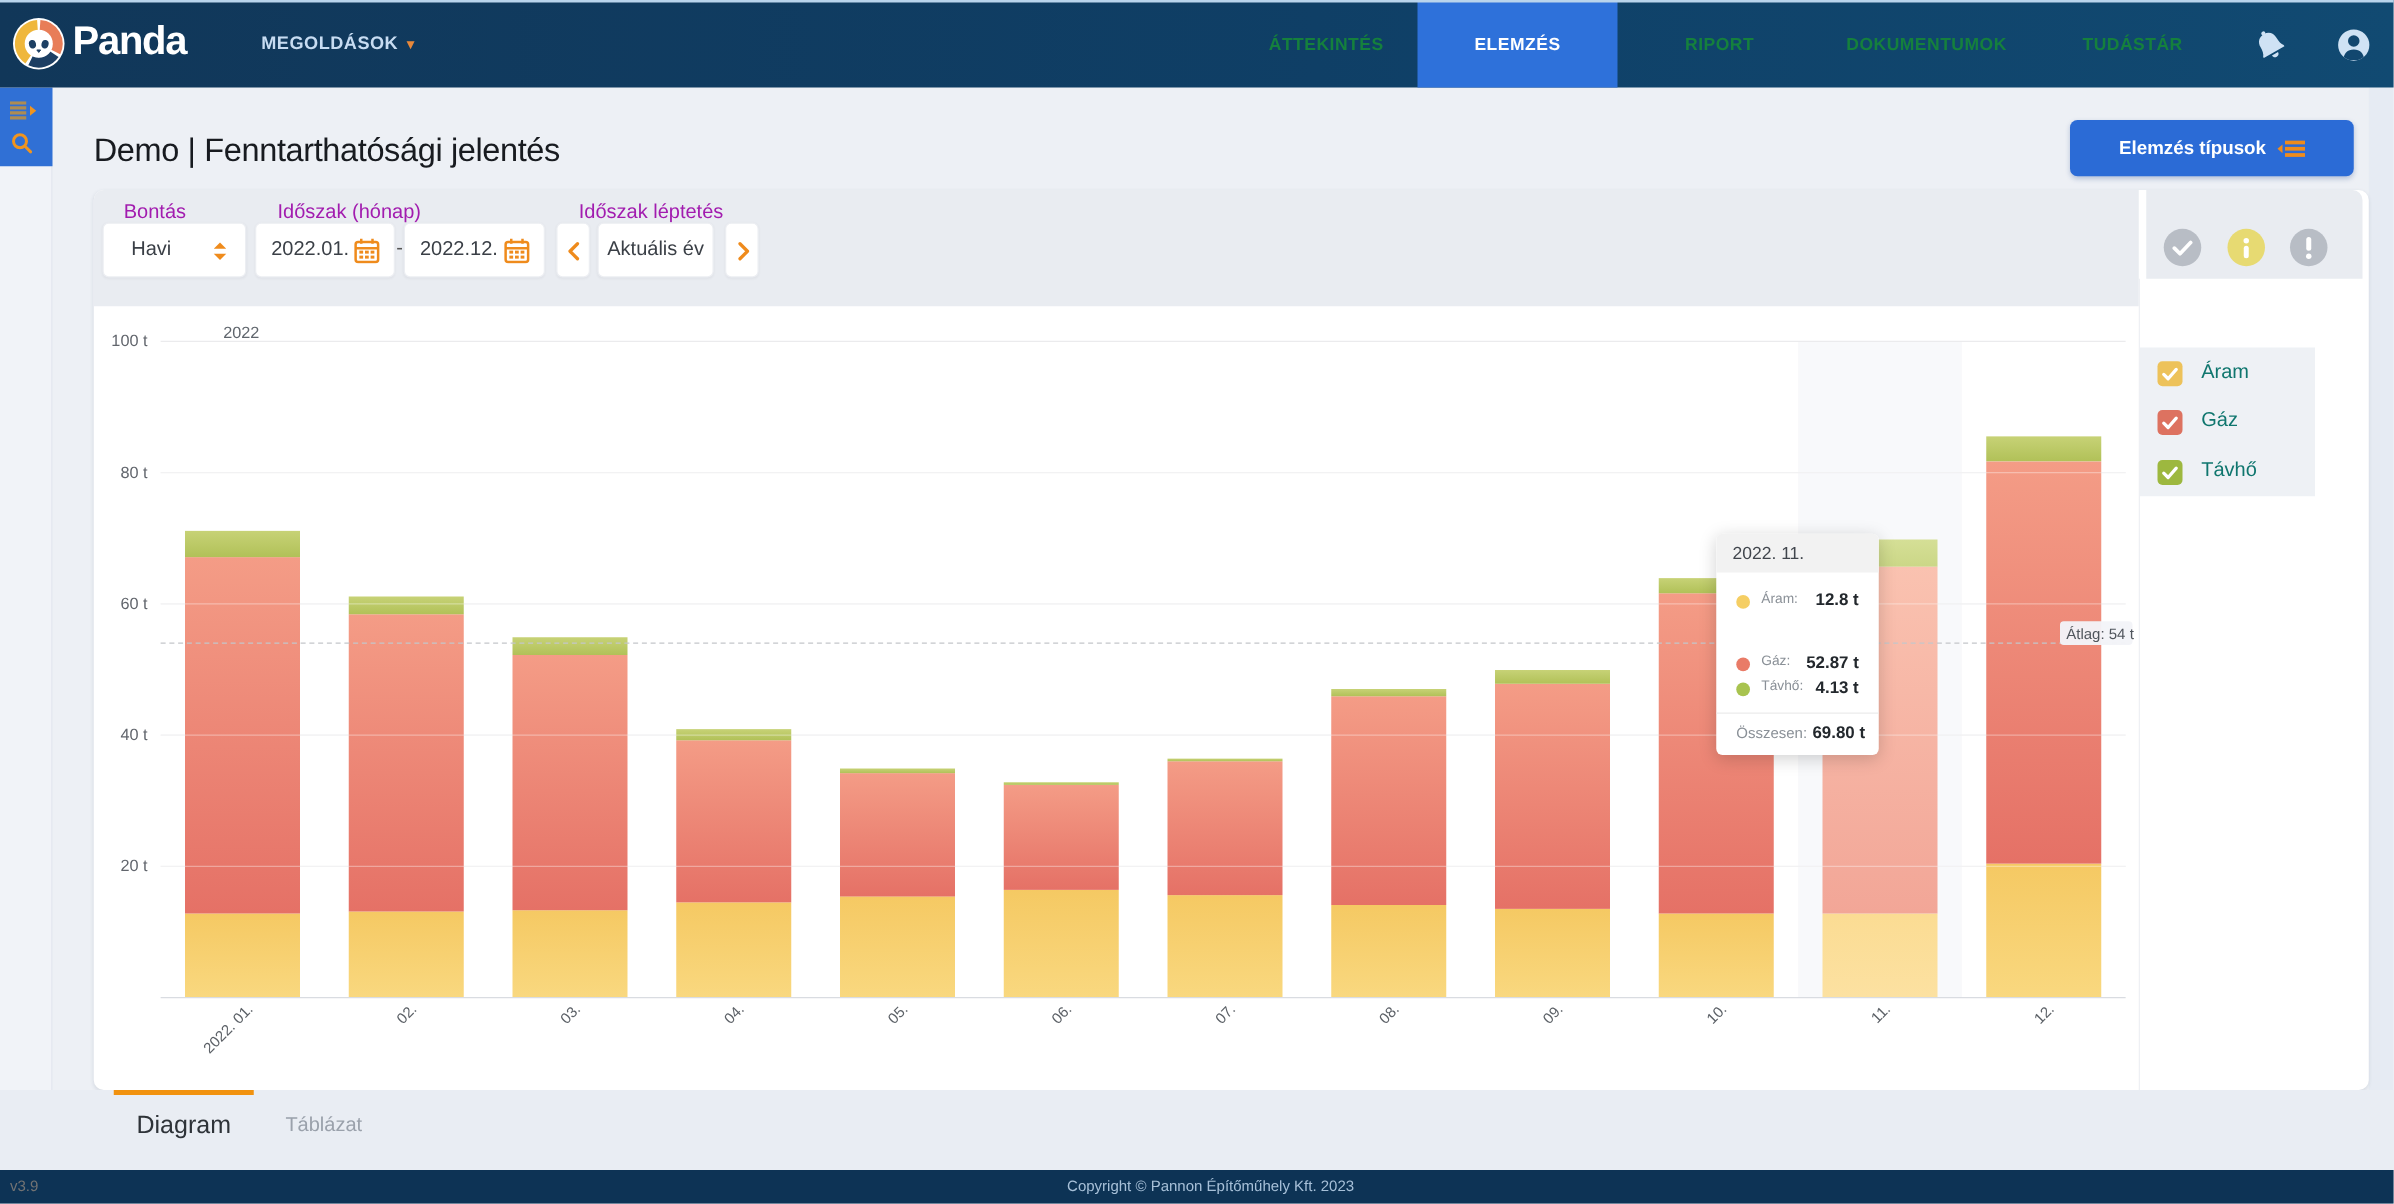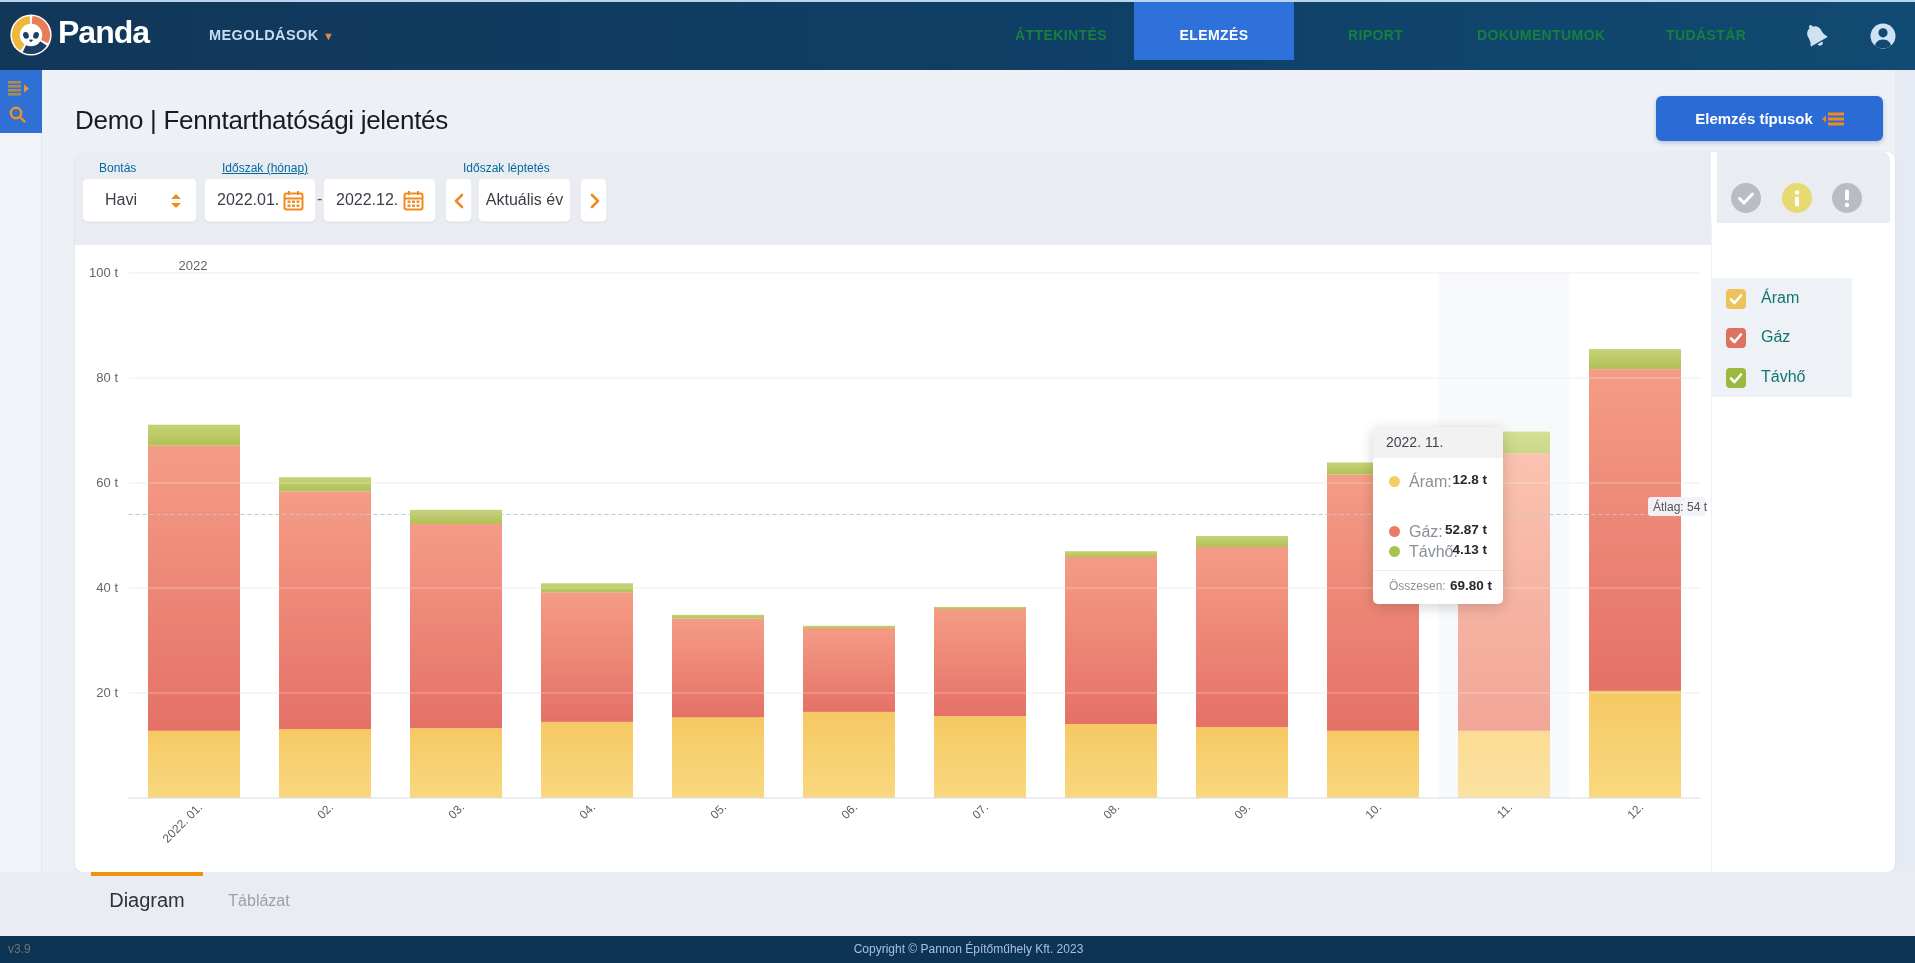--- a/index.html
+++ b/index.html
@@ -4,37 +4,37 @@
 <style>
   * { margin:0; padding:0; box-sizing:border-box; }
   html,body { width:1915px; height:963px; overflow:hidden; }
   body { font-family:"Liberation Sans", sans-serif; background:#edf0f5; position:relative; }
   .abs { position:absolute; }
   
   #topline { left:0; top:0; width:1915px; height:2px; background:#b9d4ec; z-index:60; }
   
   #navbar { left:0; top:0; width:1915px; height:70px; background:linear-gradient(90deg,#113759 0%, #0f3f66 55%, #114a72 100%); z-index:40; }
   .navitem { position:absolute; top:0; height:54px; line-height:70px; color:#15803d; font-size:14px; font-weight:700; letter-spacing:0.4px; text-align:center; z-index:45; }
-  #nav-active { position:absolute; left:1134px; top:0; width:160px; height:60px; background:#2e71da; z-index:44; }
+  #nav-active { position:absolute; left:1134px; top:0; width:160px; height:70px; background:#2e71da; z-index:44; }
   #nav-active span { display:block; text-align:center; line-height:70px; color:#fff; font-size:14px; font-weight:700; letter-spacing:0.4px; }
   #brand { position:absolute; left:58px; top:14px; color:#fff; font-size:32px; font-weight:700; letter-spacing:-1px; z-index:45; }
   #megold { position:absolute; left:209px; top:0; height:70px; line-height:70px; color:#c7dcf2; font-size:14.5px; font-weight:700; letter-spacing:0.4px; z-index:45; }
   
   #sideblue { left:0; top:70px; width:42px; height:63px; background:#3070d5; z-index:30; }
   #sidestrip { left:0; top:133px; width:42px; height:739px; background:#f1f3f8; border-right:1px solid #e2e6ee; z-index:5; }
   
   #title { left:75px; top:105px; font-size:26px; color:#181b20; font-weight:500; letter-spacing:-0.3px; z-index:10; }
   
   #btn-elemzes { left:1656px; top:96px; width:227px; height:45px; background:#2b6bd6; border-radius:6px; box-shadow:0 2px 4px rgba(20,60,140,.25); z-index:10; color:#fff; font-size:15px; font-weight:700; display:flex; align-items:center; justify-content:center; gap:8px; }
   
   #card { left:75px; top:152px; width:1820px; height:720px; background:#ffffff; border-radius:8px; box-shadow:0 1px 3px rgba(40,60,90,.10); z-index:6; }
   #grayA { left:75px; top:152px; width:1636px; height:93px; background:#e9ecf1; border-radius:8px 0 0 0; z-index:7; }
   #grayB { left:1717px; top:152px; width:173px; height:71px; background:#e9ecf1; border-radius:0 8px 0 0; z-index:7; }
   
-  .flabel { position:absolute; font-size:12px; color:#0369a1; z-index:8; }
+  .flabel { position:absolute; font-size:16px; color:#a21caf; z-index:8; }
   .finput { position:absolute; top:178px; height:44px; background:#fff; border:1px solid #eceef2; border-radius:5px; box-shadow:0 1px 2px rgba(30,40,60,.05); z-index:8; font-size:16px; color:#3a3f46; }
   
   .circ { position:absolute; width:30px; height:30px; border-radius:50%; z-index:8; }
   
   #legendbox { left:1712px; top:278px; width:140px; height:119px; background:#eef1f5; z-index:8; }
   .lrow { position:absolute; left:1726px; width:20px; height:20px; border-radius:4px; z-index:9; }
   .llab { position:absolute; left:1761px; font-size:16px; color:#0f766e; z-index:9; }
   
   #tabstrip { left:0; top:872px; width:1915px; height:64px; background:#e9edf3; z-index:6; }
   #tabind { left:91px; top:872px; width:112px; height:4px; background:#f1920f; z-index:8; }
@@ -43,21 +43,21 @@
   
   #footer { left:0; top:936px; width:1915px; height:27px; background:#0d3355; z-index:6; color:#a7c0d8; font-size:12px; text-align:center; line-height:26px; padding-left:22px; }
   #ver { left:8px; top:936px; z-index:7; color:#737373; font-size:12px; line-height:26px; }
   
   #rstrip { left:1895px; top:70px; width:20px; height:866px; background:#e6ebf3; z-index:5; }
   
   #tooltip { left:1373px; top:427px; width:130px; height:177px; background:#fff; border-radius:5px; box-shadow:0 3px 14px rgba(0,0,0,.18); z-index:20; overflow:hidden; }
   #tt-head { background:#f2f2f2; height:31px; line-height:31px; padding-left:13px; font-size:14px; color:#41464d; }
   .ttrow { position:absolute; left:0; width:130px; height:20px; }
   .ttdot { position:absolute; left:16px; top:4.5px; width:11px; height:11px; border-radius:50%; }
-  .ttlab { position:absolute; left:36px; top:2px; font-size:16px; color:#8a9097; }
+  .ttlab { position:absolute; left:36px; top:2px; font-size:11px; color:#8a9097; }
   .ttval { position:absolute; right:16px; top:1px; font-size:13.5px; font-weight:700; color:#23282d; }
 </style>
 </head>
 <body>
 <div class="abs" id="navbar"></div>
 <div class="abs" id="topline"></div>
 
 <svg class="abs" style="left:10px;top:14px;z-index:45;" width="42" height="42" viewBox="0 0 55 55">
   <circle cx="27.5" cy="27.5" r="27" fill="#ffffff"></circle>
   <path d="M28.86 8.05 A19.5 19.5 0 0 1 45.03 36.05" fill="none" stroke="#e87d58" stroke-width="11"></path>
@@ -122,21 +122,21 @@
         <rect x="7" y="6.5" width="16" height="3"></rect>
         <rect x="7" y="11.5" width="16" height="3"></rect>
       </g>
   </svg>
 </div>
 <div class="abs" id="card"></div>
 <div class="abs" id="grayA"></div>
 <div class="abs" id="grayB"></div>
 
 <div class="flabel" style="left:99px;top:161px;">Bontás</div>
-<div class="flabel" style="left:222px;top:161px;text-decoration:underline;">Időszak (hónap)</div>
+<div class="flabel" style="left:222px;top:161px;">Időszak (hónap)</div>
 <div class="flabel" style="left:463px;top:161px;">Időszak léptetés</div>
 <div class="finput" style="left:82px;width:115px;line-height:42px;padding-left:22px;">Havi
   <svg style="position:absolute;right:14px;top:13px;" width="12" height="18" viewBox="0 0 12 18">
       <path d="M1 7 L6 2 L11 7 Z" fill="#ef8b1c"></path>
       <path d="M1 11 L6 16 L11 11 Z" fill="#ef8b1c"></path>
     </svg>
 </div>
 <div class="finput" style="left:204px;width:112px;line-height:42px;padding-left:12px;">2022.01.
   <svg style="position:absolute;right:11px;top:11px;" width="21" height="21" viewBox="0 0 21 21">
       <g fill="none" stroke="#ef8b1c" stroke-width="2">

